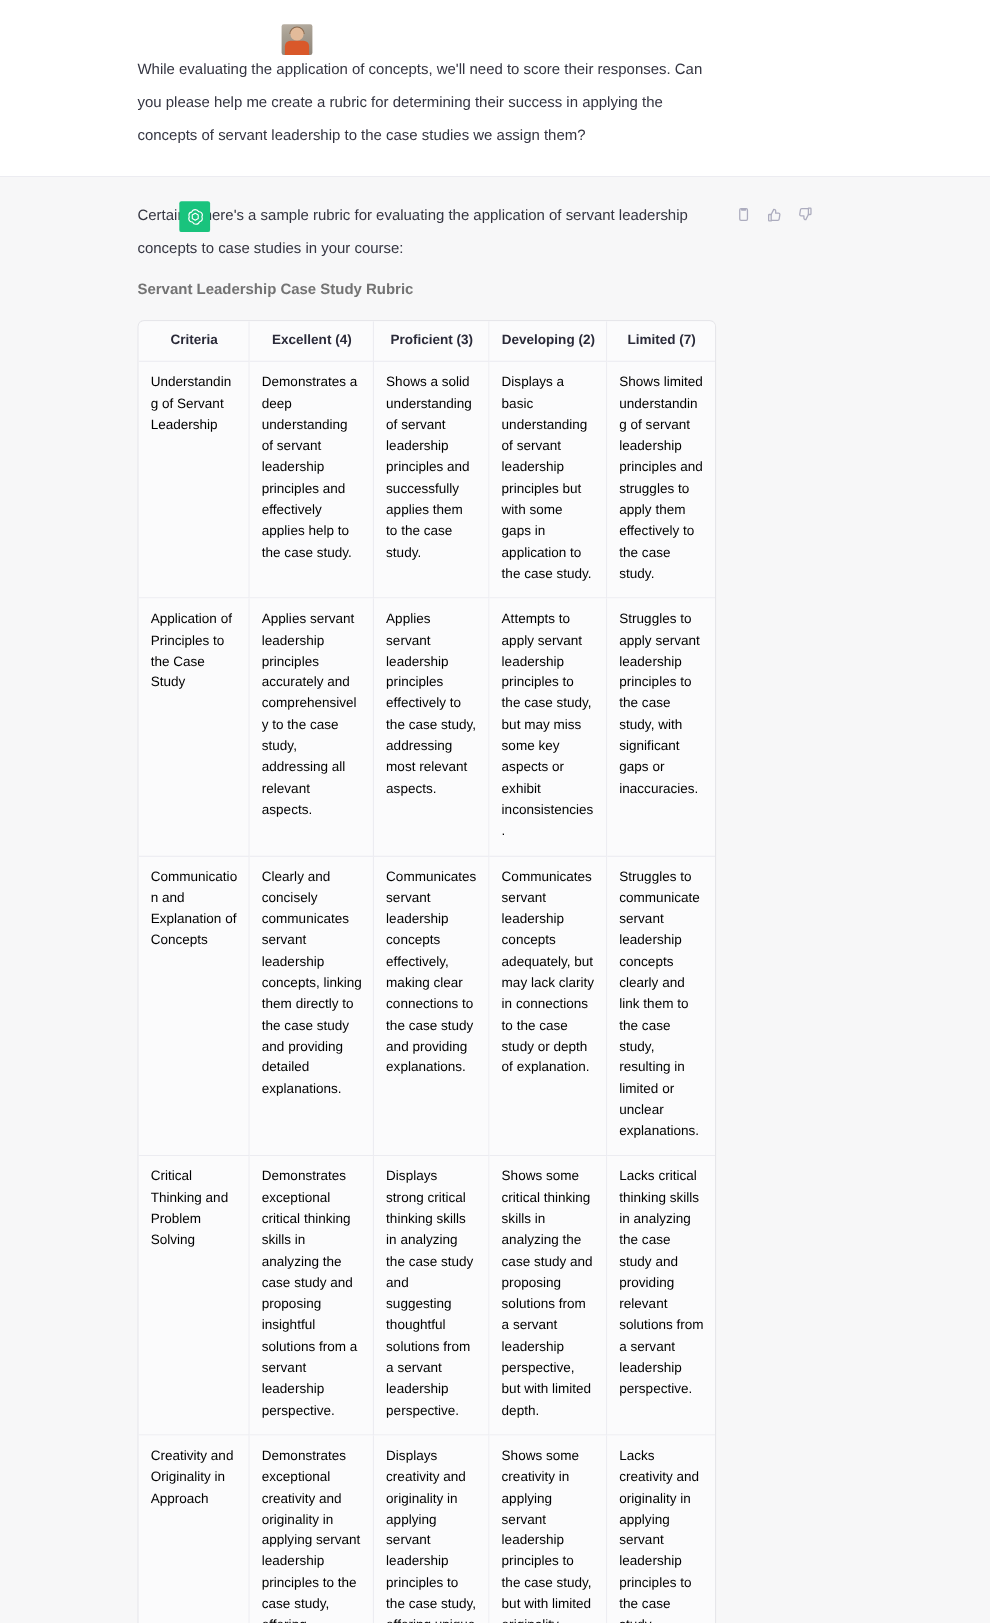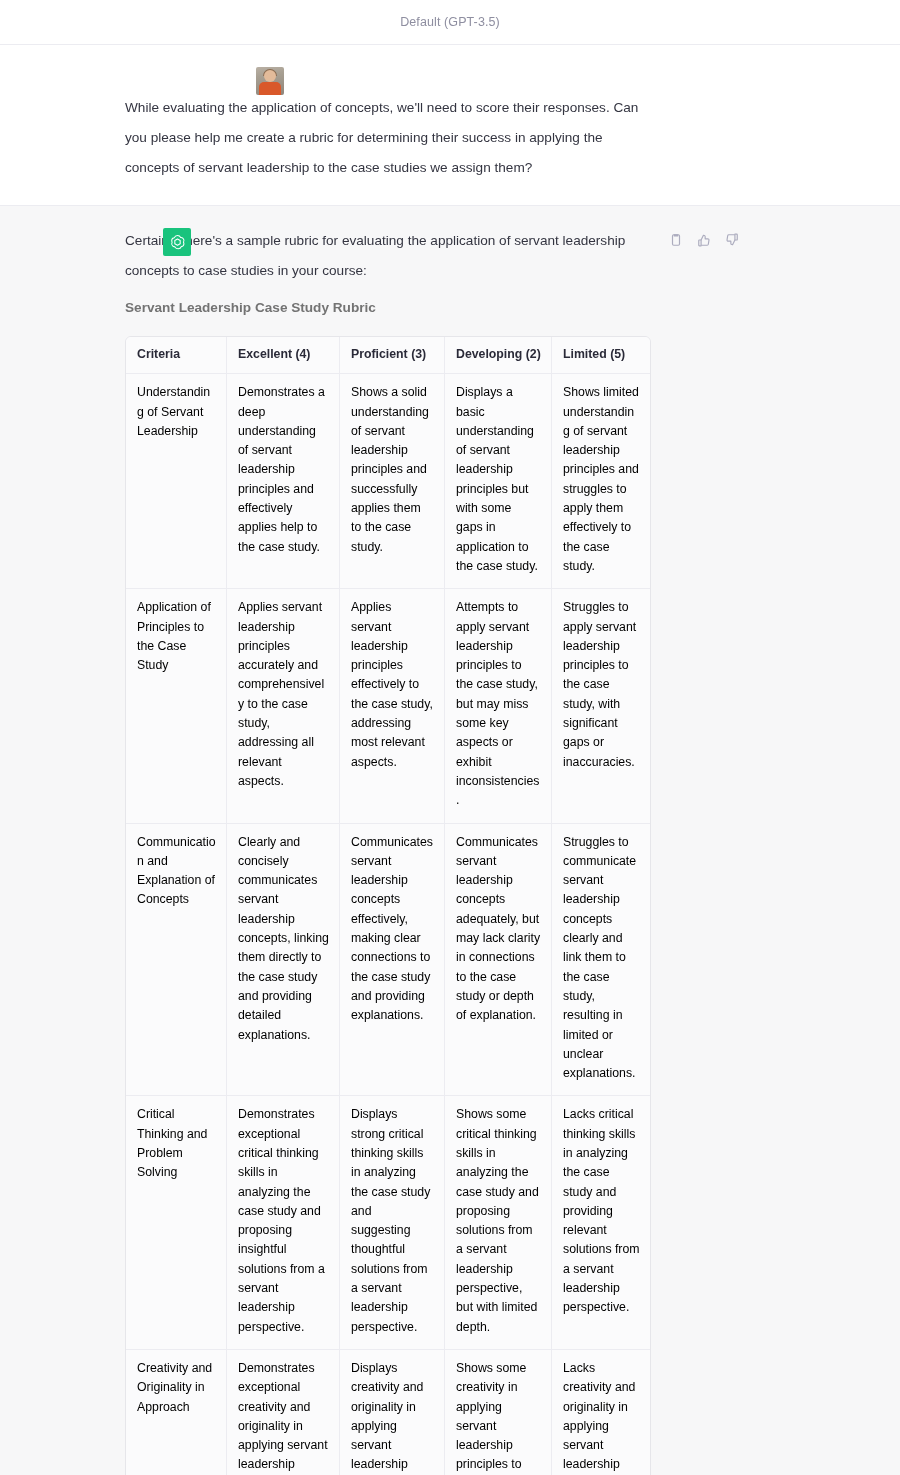--- a/index.html
+++ b/index.html
@@ -149,39 +149,37 @@
     border-bottom: 1px solid #ececf1;
   }
   table.rubric th:last-child, table.rubric td:last-child { border-right: none; }
   table.rubric tr:last-child td { border-bottom: none; }
   table.rubric th {
     font-weight: 700;
     color: #2a2a38;
     padding-top: 8px;
     padding-bottom: 9px;
     background: #fbfbfc;
+    text-align: center;
   }
   table.rubric td {
     color: #000000;
     background: #fbfbfc;
   }
   col.c0 { width: 101px; }
   col.c1 { width: 113px; }
   col.c2 { width: 105px; }
   col.c3 { width: 107px; }
   col.c4 { width: 98px; }
 </style>
 </head>
 <body>
 
 <div class="page">
 
-  <div class="model-bar">
-    <span class="model-bar-label">Default (GPT-3.5)</span>
-  </div>
 
   <div class="msg user">
     <div class="msg-inner">
       <div class="avatar avatar-user">
         <div class="hair"></div>
         <div class="face"></div>
         <div class="body"></div>
       </div>
       <div class="msg-body">
         <p class="para-intro">While evaluating the application of concepts, we'll need to score their responses. Can you please help me create a rubric for determining their success in applying the concepts of servant leadership to the case studies we assign them?</p>
@@ -232,21 +230,21 @@
                 <col class="c2">
                 <col class="c3">
                 <col class="c4">
             </colgroup>
             <thead>
               <tr id="thead-row">
                   <th>Criteria</th>
                   <th>Excellent (4)</th>
                   <th>Proficient (3)</th>
                   <th>Developing (2)</th>
-                  <th>Limited (5)</th>
+                  <th>Limited (7)</th>
                 </tr>
             </thead>
             <tbody id="tbody-rows">
                 <tr>
                   <td>Understanding of Servant Leadership</td>
                   <td>Demonstrates a deep understanding of servant leadership principles and effectively applies help to the case study.</td>
                   <td>Shows a solid understanding of servant leadership principles and successfully applies them to the case study.</td>
                   <td>Displays a basic understanding of servant leadership principles but with some gaps in application to the case study.</td>
                   <td>Shows limited understanding of servant leadership principles and struggles to apply them effectively to the case study.</td>
                 </tr>

